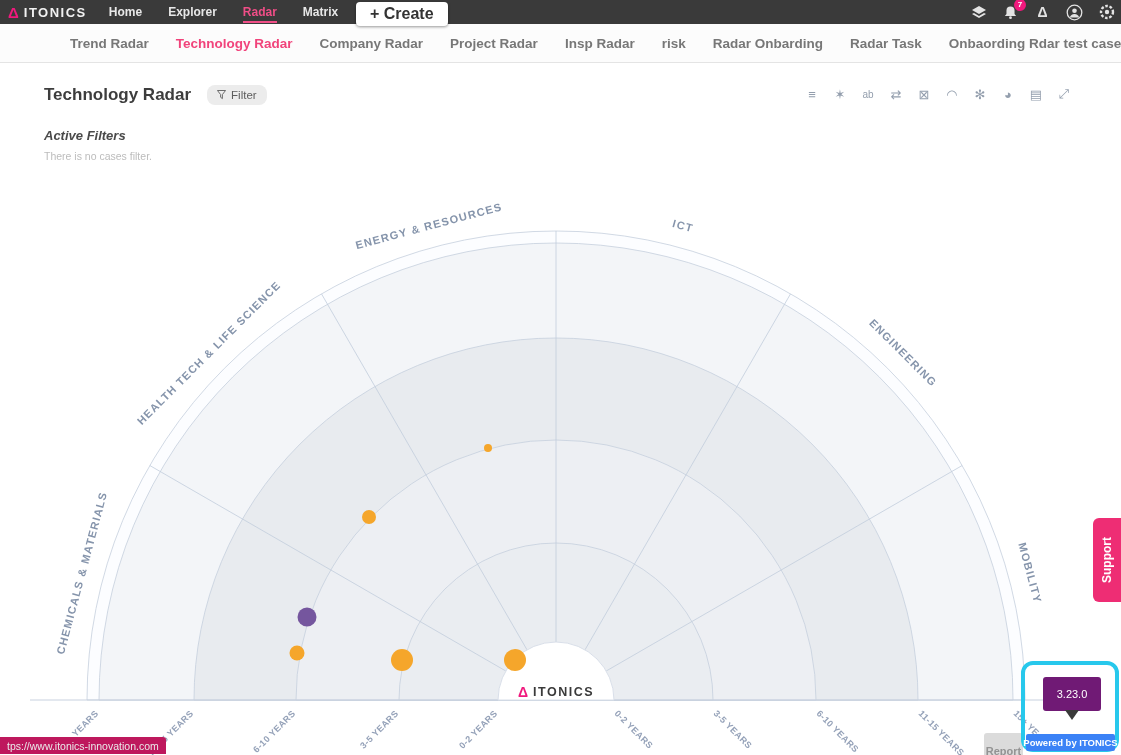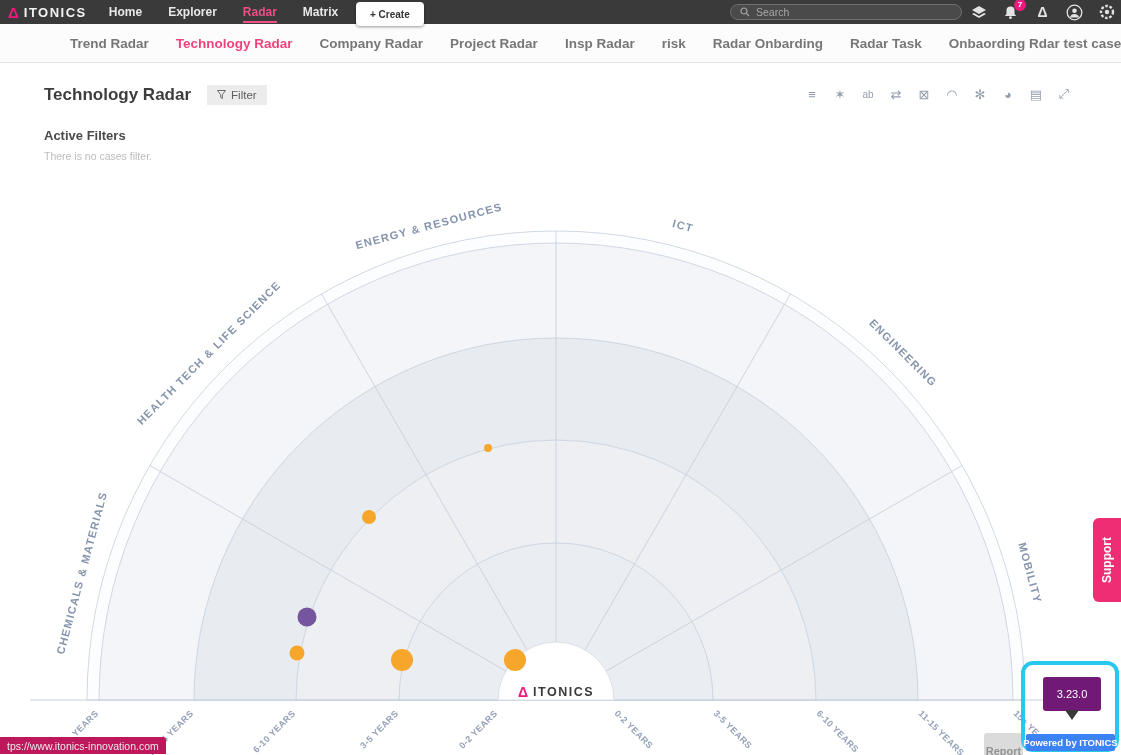--- a/index.html
+++ b/index.html
@@ -13,21 +13,21 @@
   .brand .tri { color:#F0197D; font-weight:bold; font-size:15px; line-height:1; }
   .brand .word { color:#f2f2f2; font-weight:bold; font-size:13px; letter-spacing:1.5px; }
   .navitems { display:flex; align-items:center; gap:26px; margin-left:8px; }
   .navitem { color:#e8e8e8; font-size:12px; font-weight:600; cursor:pointer;
     padding:4px 0 2px; border-bottom:2px solid transparent; }
   .navitem.active { color:#F04E87; border-bottom-color:#F04E87; }
   .nav-more { width:19px; height:19px; border-radius:50%; background:#fff; color:#3a3a3a;
     font-size:8px; letter-spacing:1px; display:flex; align-items:center; justify-content:center;
     margin-left:22px; font-weight:bold; }
   .create-btn { position:absolute; left:356px; top:2px; height:24px; background:#fff;
-    border-radius:4px; box-shadow:0 1px 3px rgba(0,0,0,.4); color:#333; font-size:10px;
+    border-radius:4px; box-shadow:0 1px 3px rgba(0,0,0,.4); color:#333; font-size:16px;
     font-weight:600; display:flex; align-items:center; padding:0 14px; }
   .search { position:absolute; left:730px; top:4px; width:232px; height:16px;
     background:#4a4a4a; border:1px solid #6f6f6f; border-radius:9px; display:flex;
     align-items:center; gap:6px; padding:0 9px; color:#a9a9a9; font-size:10.5px; }
   .nav-icons { position:absolute; right:6px; top:0; height:24px; display:flex;
     align-items:center; gap:15px; }
   .nav-ico { position:relative; width:17px; height:17px; display:flex; align-items:center;
     justify-content:center; color:#e3e3e3; font-size:14px; font-weight:bold; }
   .badge { position:absolute; top:-5px; right:-7px; min-width:12px; height:12px;
     border-radius:7px; background:#F0197D; color:#fff; font-size:8px; font-weight:bold;
@@ -36,30 +36,30 @@
   
   .tabbar { position:absolute; left:0; top:24px; width:1121px; height:39px; background:#fcfcfc;
     border-bottom:1px solid #e4e4e4; display:flex; align-items:center; gap:27px;
     padding-left:70px; z-index:20;text-align:center; }
   .tab { color:#777; font-size:13.5px; font-weight:600; cursor:pointer; white-space:nowrap; }
   .tab.active { color:#F1437B; }
 
   
   .headrow { position:absolute; left:44px; top:85px; display:flex; align-items:center; gap:16px; }
   .page-title { font-size:17px; font-weight:bold; color:#3d3d3d; }
-  .filter-chip { height:20px; background:#ececec; border-radius:0; display:flex;
+  .filter-chip { height:20px; background:#ececec; border-radius:8px; display:flex;
     align-items:center; gap:5px; padding:0 10px; color:#5d5d5d; font-size:11.5px; }
   .toolbar { position:absolute; right:48px; top:85px; display:flex; align-items:center; gap:10px; }
   .tool-ico { width:18px; height:18px; display:flex; align-items:center; justify-content:center;
     color:#939ead; font-size:13px; cursor:pointer; }
   .tool-ico.txt { font-size:10px; font-style:normal; letter-spacing:0; }
 
   
   .filters { position:absolute; left:44px; top:128px; }
-  .filters h3 { font-size:13px; font-weight:bold; color:#4a4a4a; }
+  .filters h3 { font-size:13px; font-weight:bold; color:#4a4a4a;font-style:italic; }
   .filters p { margin-top:7px; font-size:10.5px; color:#bcbcbc; }
 
   
   .radar-svg { position:absolute; left:0; top:170px; }
   .sector-label { font-size:11px; font-weight:bold; fill:#8594ab; letter-spacing:1.2px; }
   .ring-label { font-size:9px; font-weight:bold; fill:#94a1b8; letter-spacing:.4px; }
   .center-logo { position:absolute; left:506px; top:684px; width:100px; display:flex;
     align-items:center; justify-content:center; gap:5px; z-index:5; }
   .center-logo .tri { color:#F0197D; font-weight:bold; font-size:14px; }
   .center-logo .word { color:#3a3a3a; font-weight:bold; font-size:12.5px; letter-spacing:1.5px; }
@@ -96,27 +96,20 @@
     <span class="word">ITONICS</span>
   </div>
   <nav class="navitems">
     <span class="navitem">Home</span>
     <span class="navitem">Explorer</span>
     <span class="navitem active">Radar</span>
     <span class="navitem">Matrix</span>
   </nav>
   <div class="nav-more">•••</div>
   <div class="create-btn">+ Create</div>
-  <div class="search">
-    <svg width="10" height="10" viewBox="0 0 10 10">
-      <circle cx="4" cy="4" r="3" fill="none" stroke="#a9a9a9" stroke-width="1.2"></circle>
-      <line x1="6.3" y1="6.3" x2="9" y2="9" stroke="#a9a9a9" stroke-width="1.2"></line>
-    </svg>
-    <span>Search</span>
-  </div>
   <div class="nav-icons">
     <span class="nav-ico">
       <svg width="16" height="15" viewBox="0 0 16 15">
         <path d="M8 1 15 5 8 9 1 5z" fill="#e3e3e3"></path>
         <path d="M3 8l-2 1 7 4 7-4-2-1-5 3z" fill="#e3e3e3"></path>
       </svg>
     </span>
     <span class="nav-ico">
       <svg width="15" height="15" viewBox="0 0 16 15">
         <path d="M8 1a4.3 4.3 0 0 0-4.3 4.3V9L2 11.2h12L12.3 9V5.3A4.3 4.3 0 0 0 8 1z" fill="#e3e3e3"></path>

